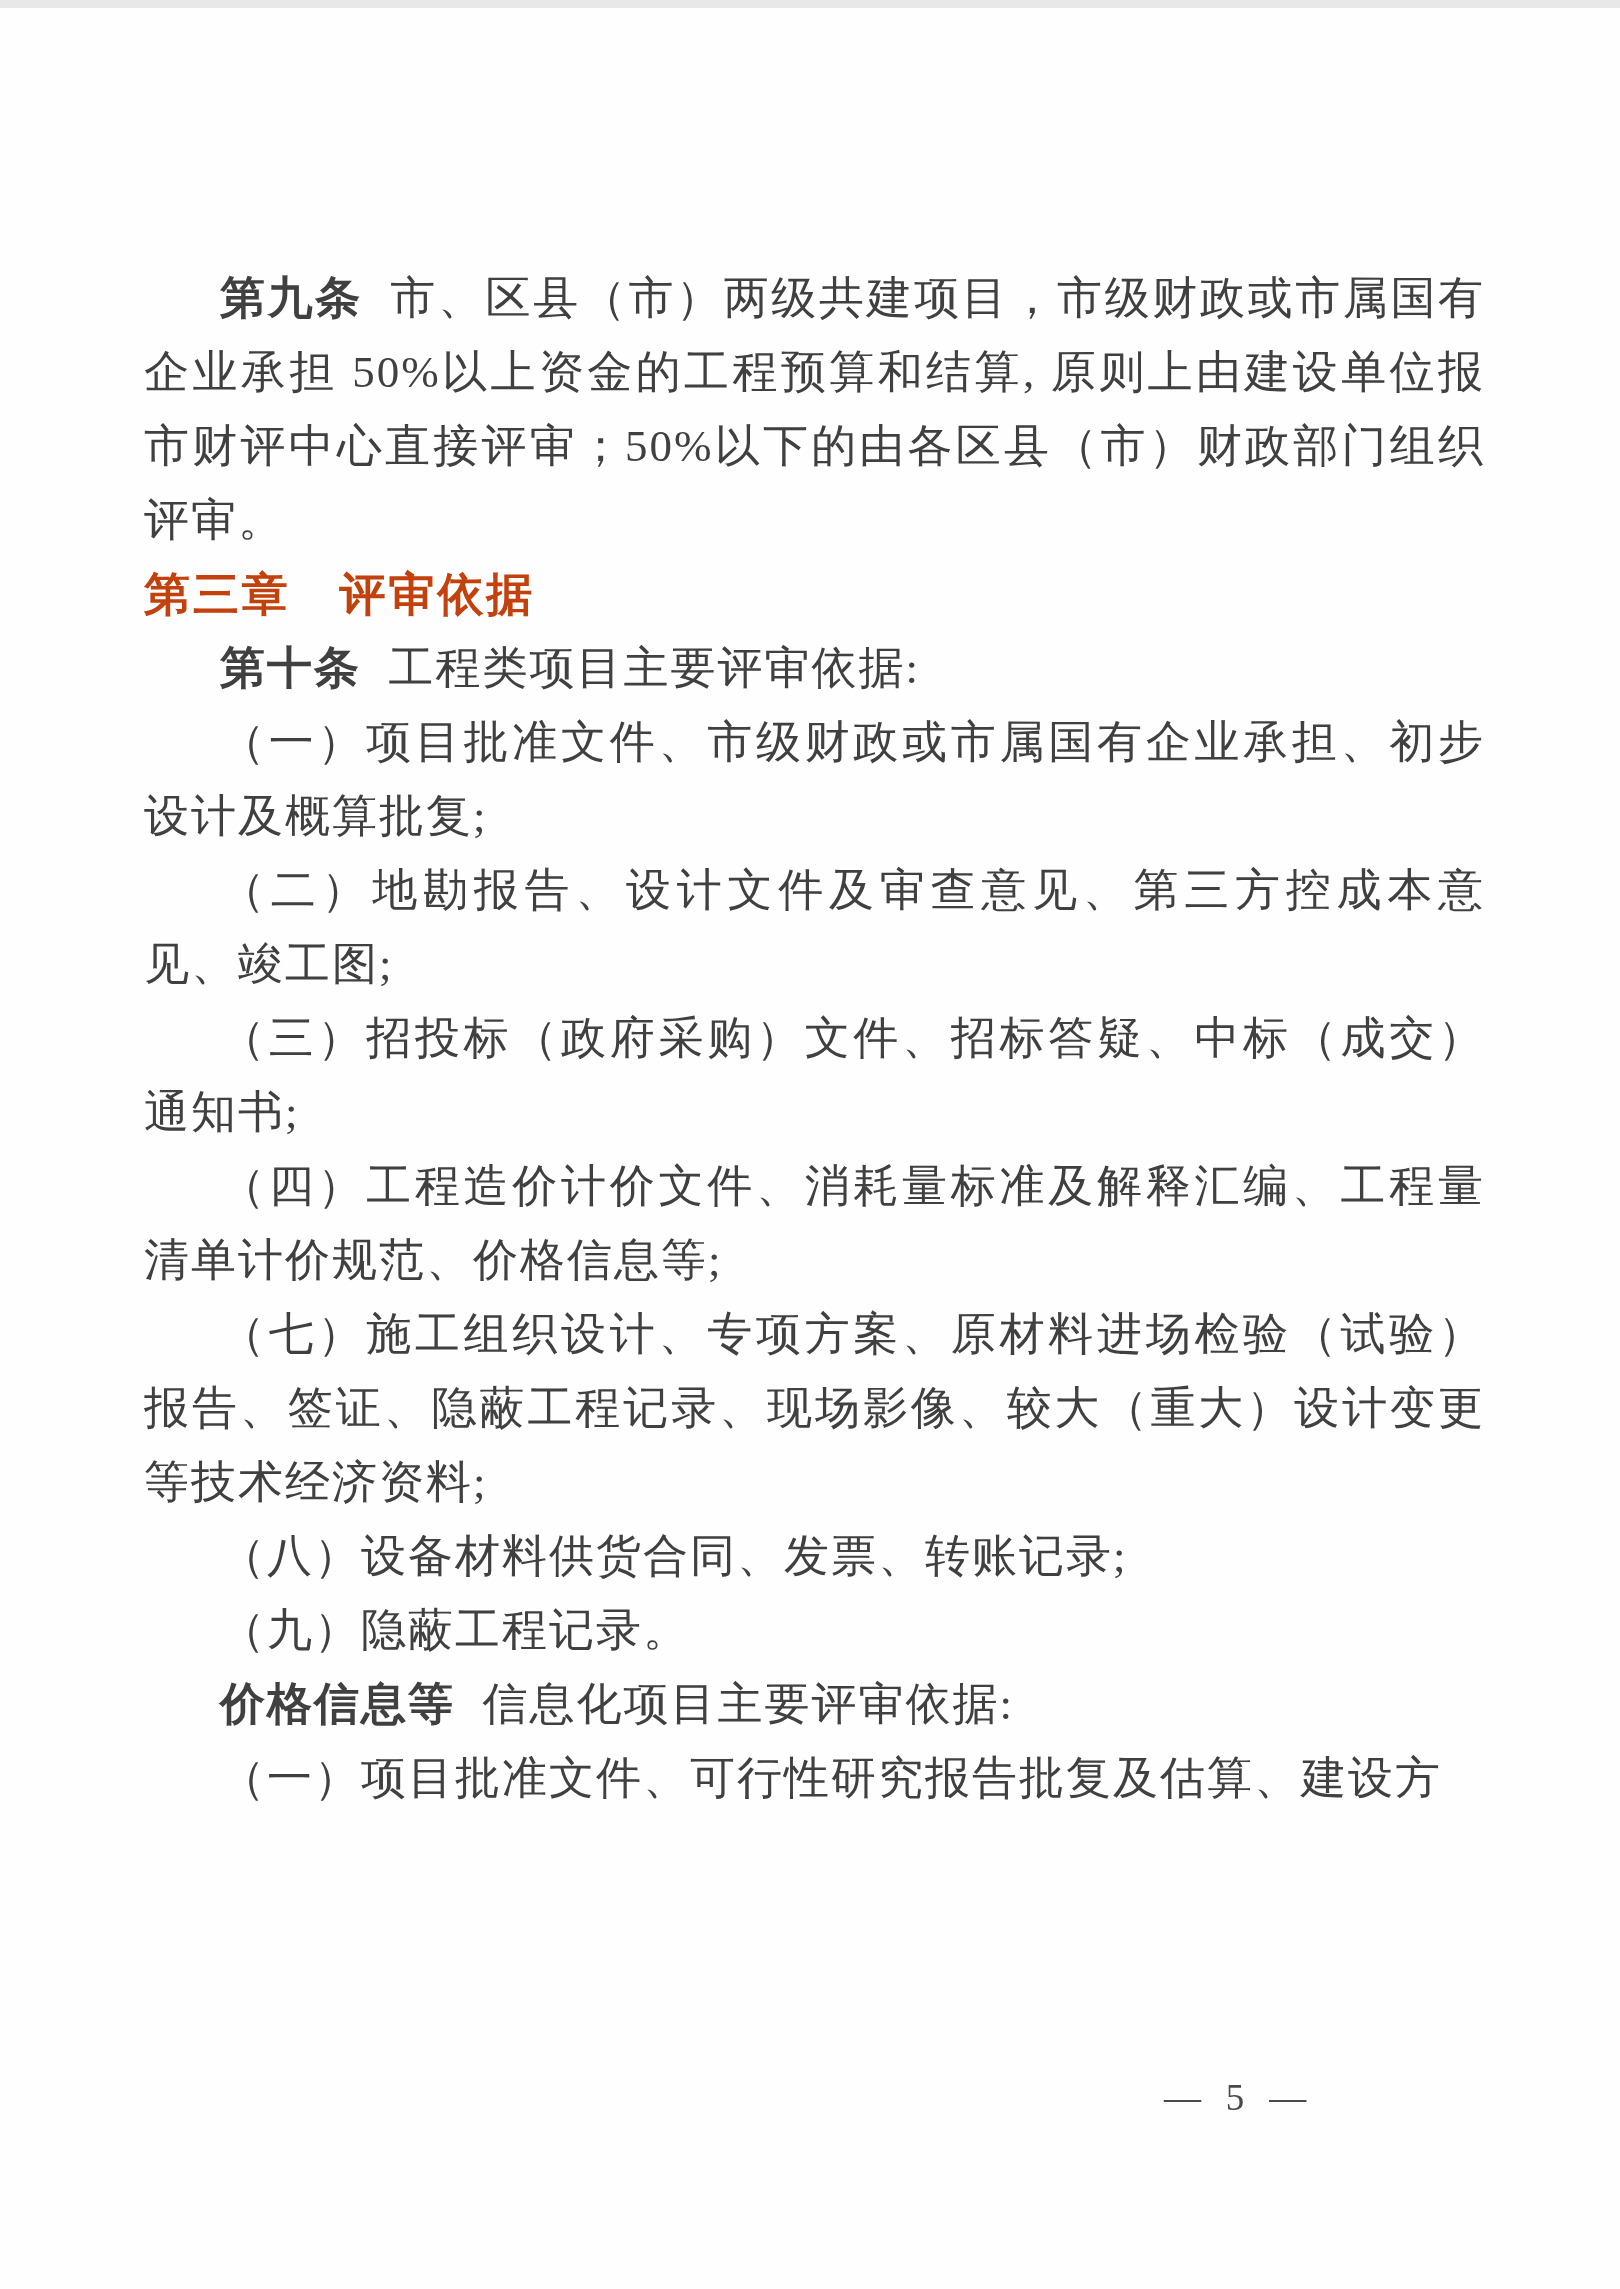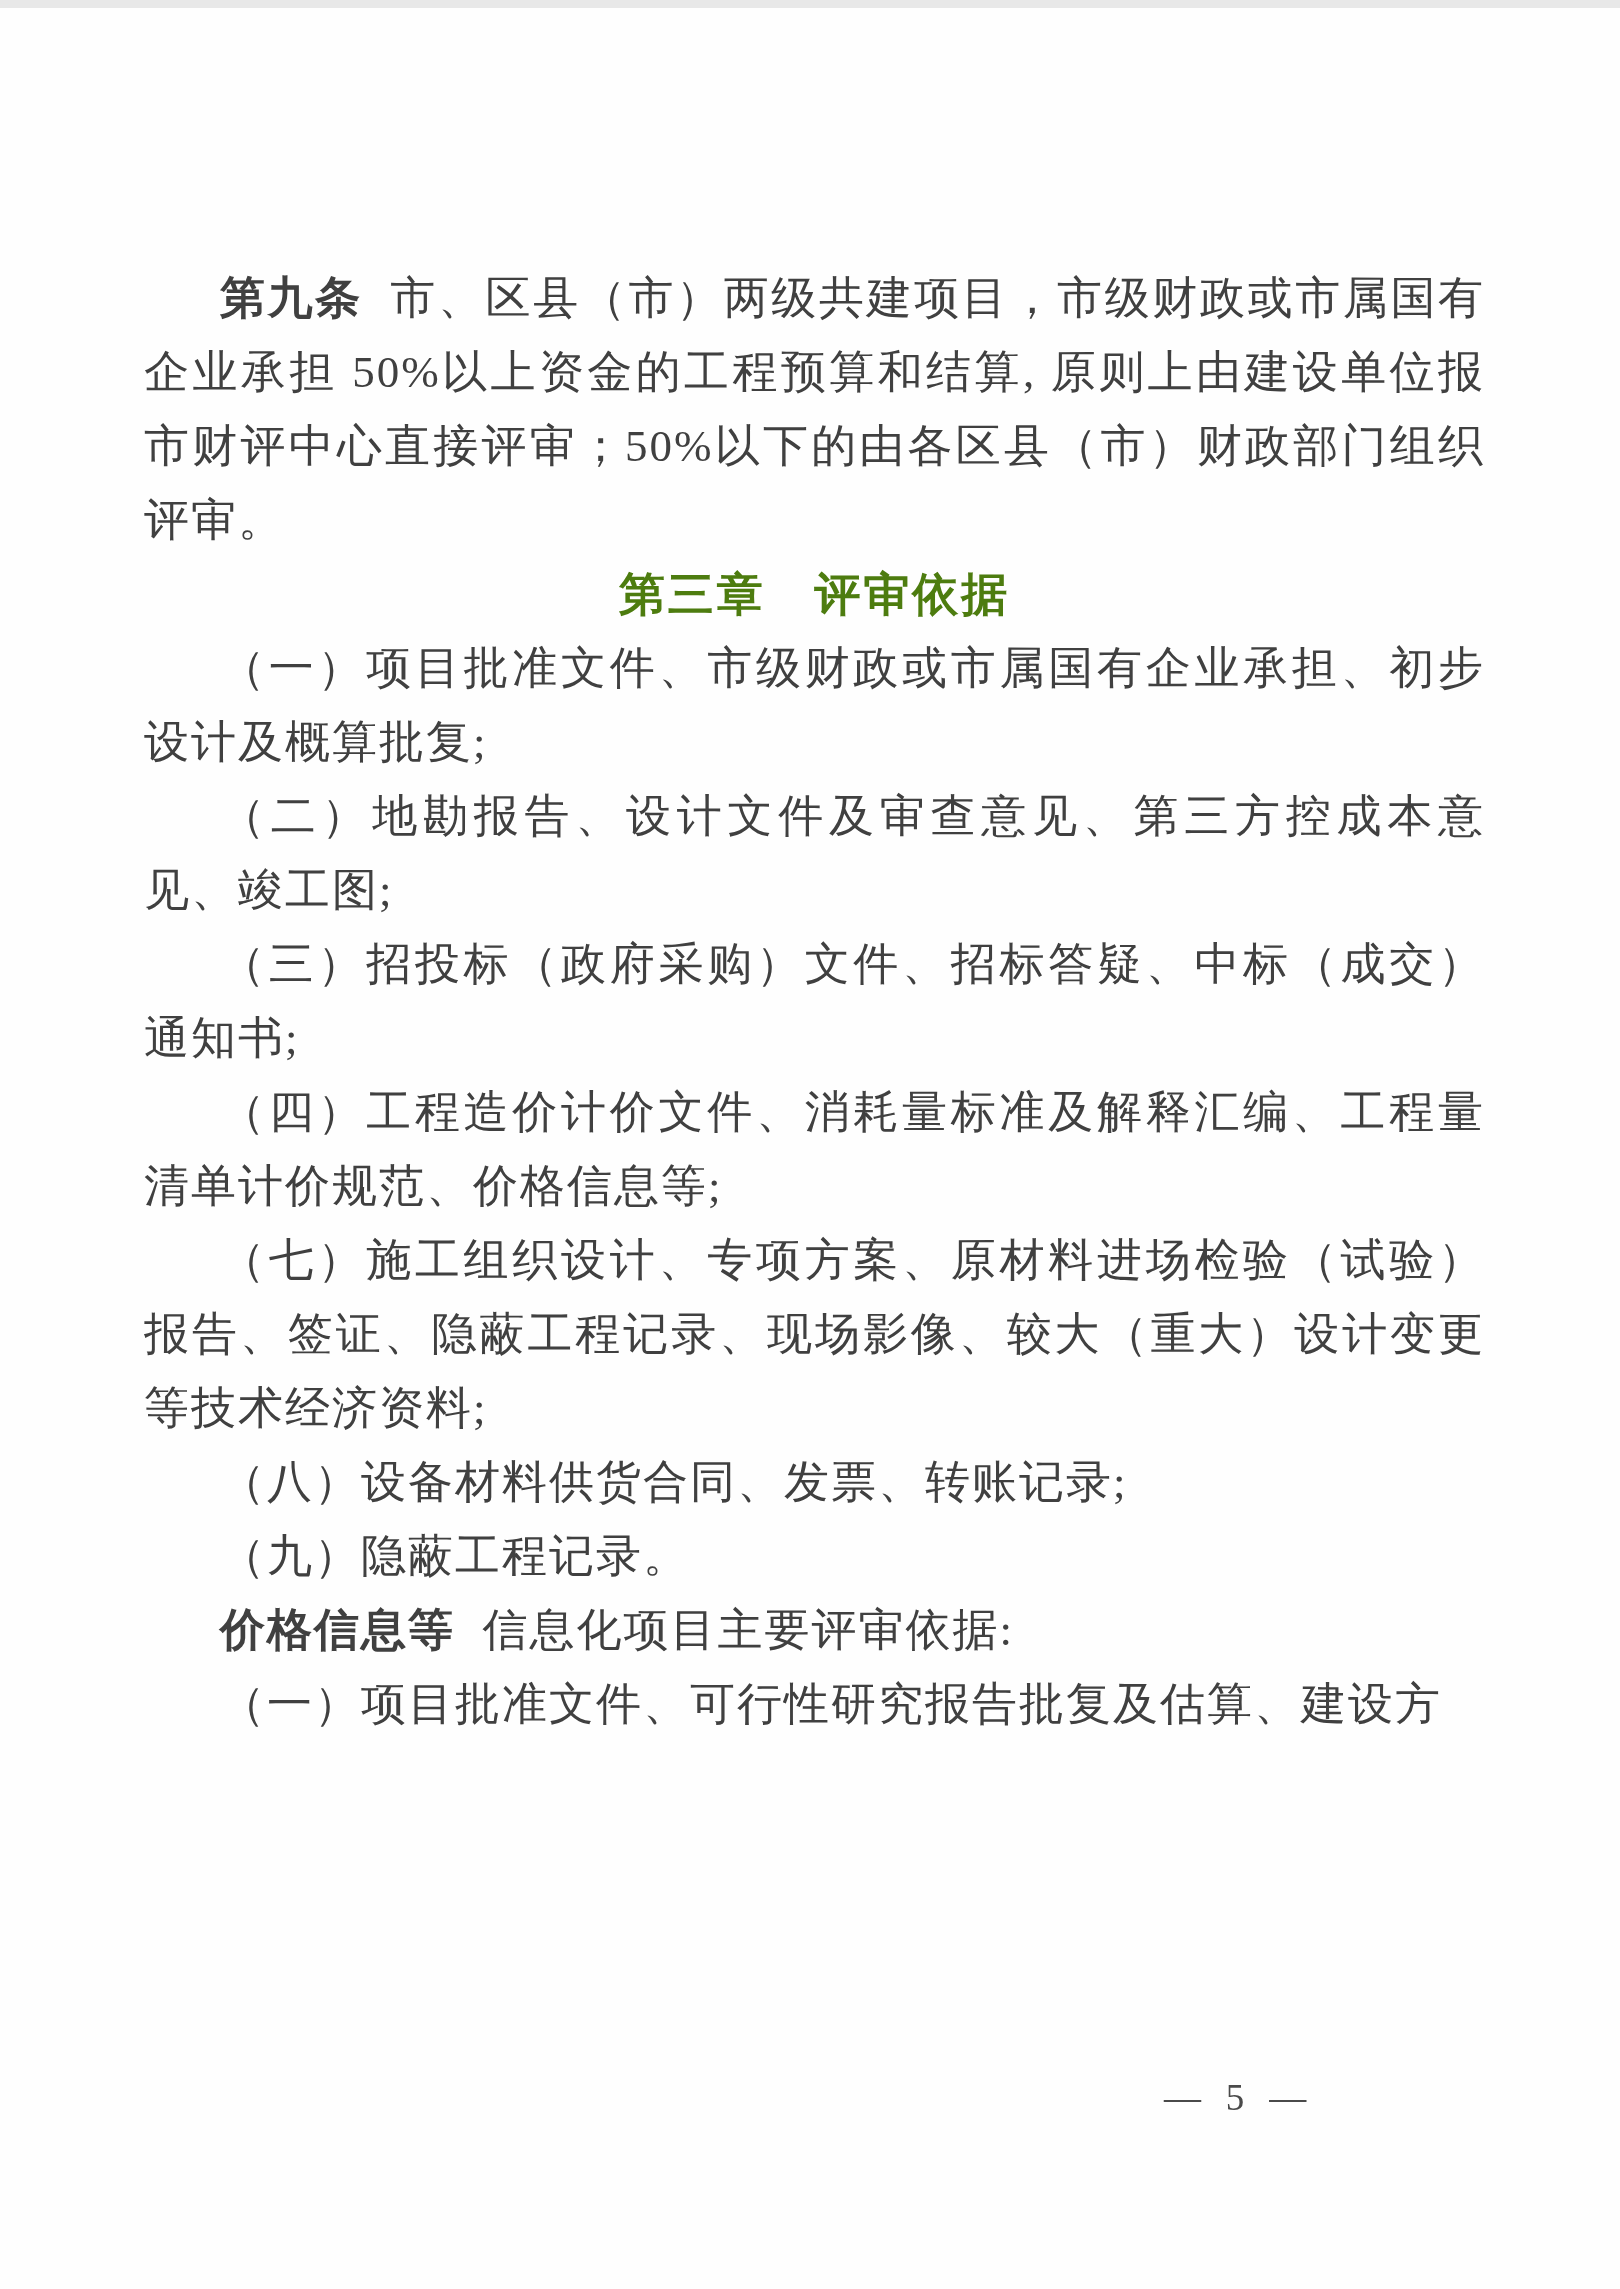--- a/index.html
+++ b/index.html
@@ -35,24 +35,24 @@
   .lead {
     font-weight: bold;
     font-family: "Liberation Sans", "DejaVu Sans", sans-serif;
     margin-right: 27.4px;
   }
   .chapter {
     margin: 0;
     font-size: 46px;
     line-height: 74px;
     letter-spacing: 2.9px;
-    text-align: center;
+    text-align: left;
     font-weight: bold;
     font-family: "Liberation Sans", "DejaVu Sans", sans-serif;
-    color: #4d7c0f;
+    color: #c2410c;
   }
   .page-number {
     position: absolute;
     right: 306px;
     top: 2060px;
     font-size: 37px;
     line-height: 59px;
     letter-spacing: 7.8px;
     color: #4a4a4a;
     white-space: nowrap;
@@ -61,20 +61,21 @@
 </head>
 <body>
 
 <div class="page">
   <div class="content">
 
     <p class="para"><span class="lead">第九条</span><span>市、区县（市）两级共建项目，市级财政或市属国有企业承担 50%以上资金的工程预算和结算, 原则上由建设单位报市财评中心直接评审；50%以下的由各区县（市）财政部门组织评审。</span></p>
 
     <h2 class="chapter">第三章　评审依据</h2>
 
+    <p class="para"><span class="lead">第十条</span><span>工程类项目主要评审依据:</span></p>
 
     <p class="para"><span>（一）项目批准文件、市级财政或市属国有企业承担、初步设计及概算批复;</span></p>
 
     <p class="para"><span>（二）地勘报告、设计文件及审查意见、第三方控成本意见、竣工图;</span></p>
 
     <p class="para"><span>（三）招投标（政府采购）文件、招标答疑、中标（成交）通知书;</span></p>
 
     <p class="para"><span>（四）工程造价计价文件、消耗量标准及解释汇编、工程量清单计价规范、价格信息等;</span></p>
 
 

